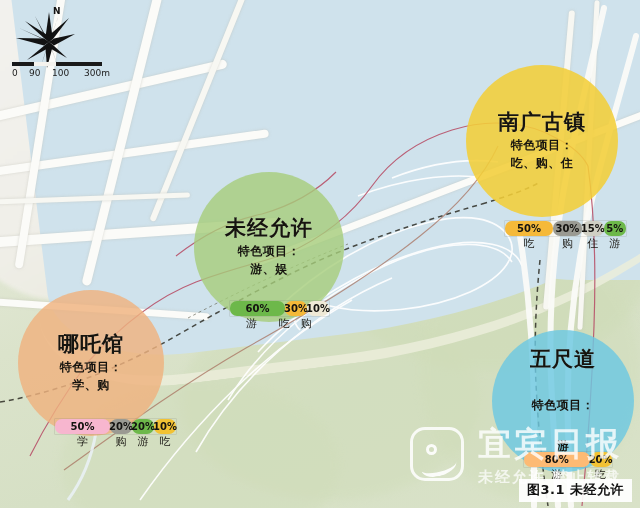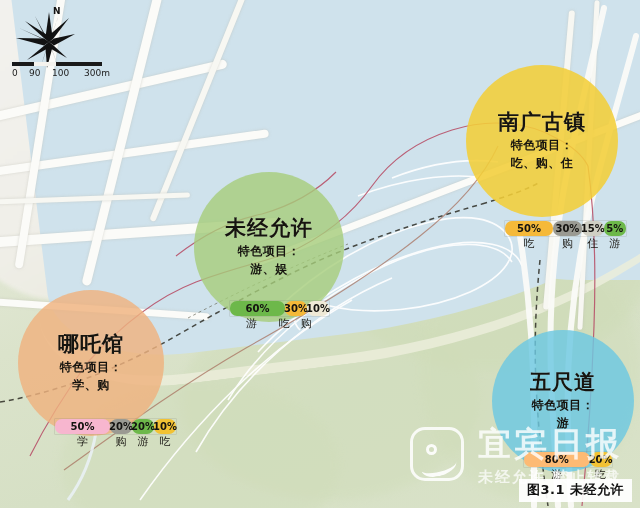--- a/index.html
+++ b/index.html
@@ -150,21 +150,21 @@
     font-size: 12px;
     font-weight: bold;
     line-height: 1.45;
     letter-spacing: .5px;
     text-align: center;
   }
 
   #bubble-nanguang { left: 466px; top: 65px;  width: 152px; height: 152px; background: rgba(243,206,57,.88); }
   #bubble-nezha-park { left: 194px; top: 172px; width: 150px; height: 150px; background: rgba(166,205,122,.80); }
   #bubble-nezha-hall { left: 18px;  top: 290px; width: 146px; height: 146px; background: rgba(239,178,127,.82); }
-  #bubble-wuchidao  { left: 492px; top: 330px; width: 142px; height: 142px; background: rgba(109,200,226,.82); }
+  #bubble-wuchidao  { left: 492px; top: 330px; width: 142px; height: 142px; background: rgba(109,200,226,.82); gap: 23px; }
 
   
   .ratio {
     position: absolute;
   }
   .ratio-bar {
     display: flex;
     height: 15px;
     align-items: stretch;
     box-shadow: 0 0 0 .5px rgba(120,120,110,.35);

